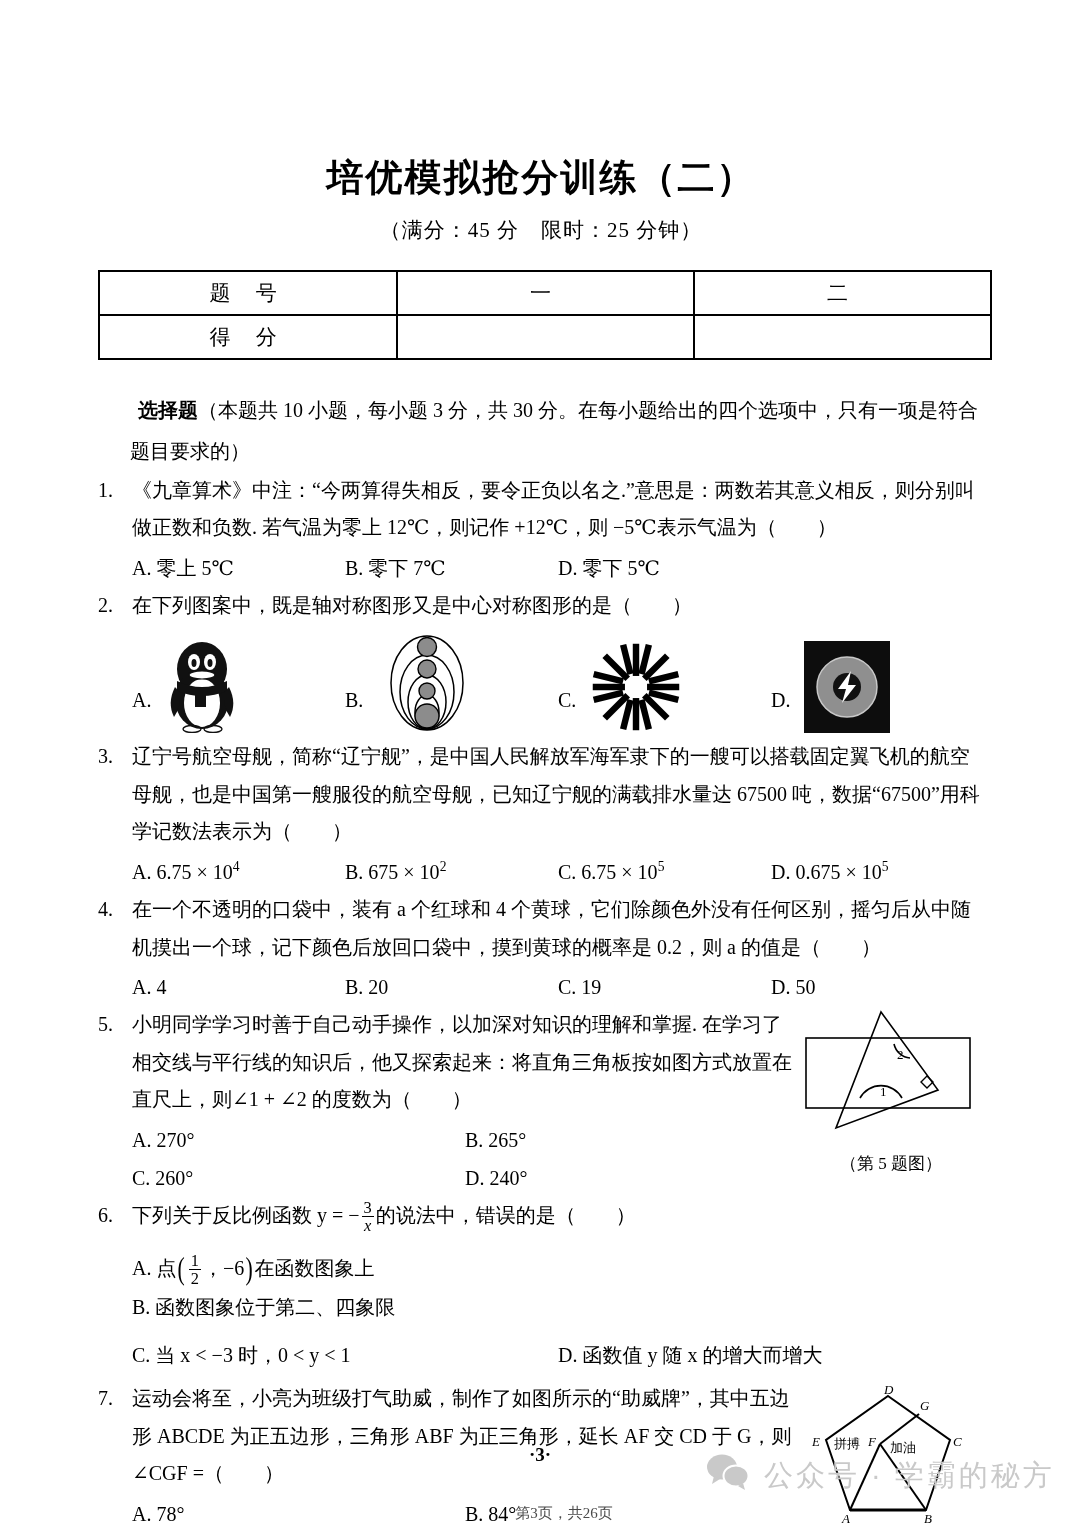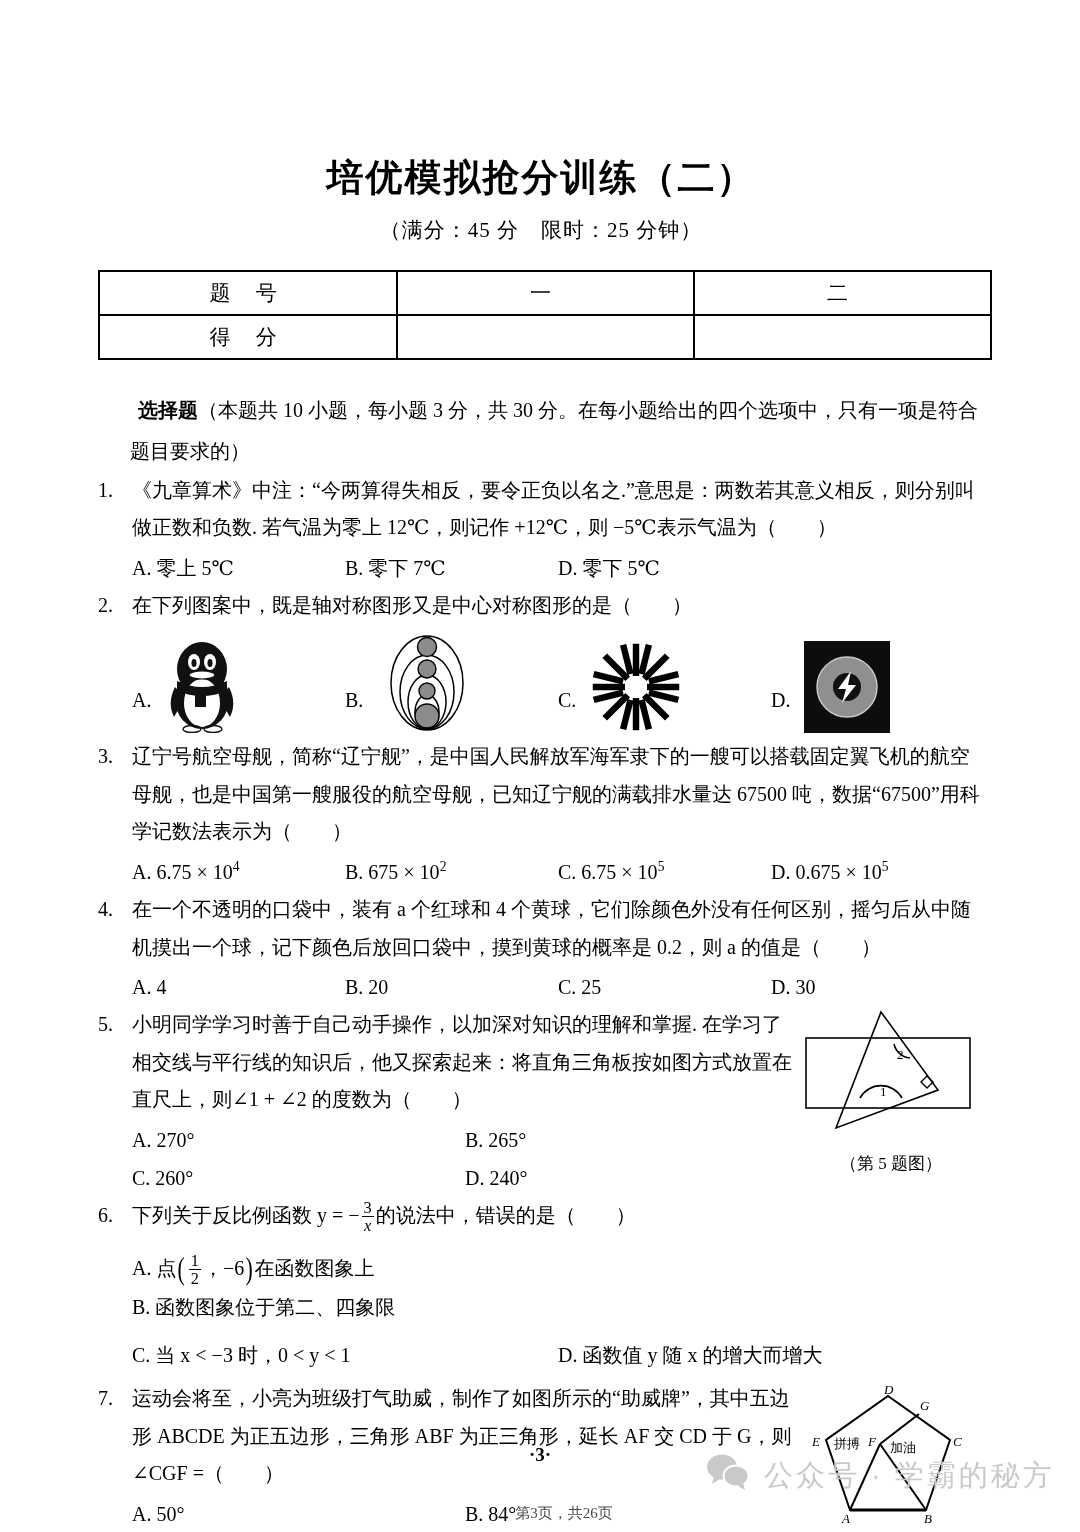--- a/index.html
+++ b/index.html
@@ -336,22 +336,22 @@
 
     <div class="q">
       <span class="q-num">4.</span>
       <div class="q-body">
           <span class="q-text">在一个不透明的口袋中，装有 a 个红球和 4 个黄球，它们除颜色外没有任何区别，摇匀后从中随机摸出一个球，记下颜色后放回口袋中，摸到黄球的概率是 0.2，则 a 的值是（　　）</span>
         </div>
     </div>
     <div class="opts-row opts-4">
       <div class="opt"><span>A.</span>&nbsp;<span>4</span></div>
       <div class="opt"><span>B.</span>&nbsp;<span>20</span></div>
-      <div class="opt"><span>C.</span>&nbsp;<span>25</span></div>
-      <div class="opt"><span>D.</span>&nbsp;<span>30</span></div>
+      <div class="opt"><span>C.</span>&nbsp;<span>19</span></div>
+      <div class="opt"><span>D.</span>&nbsp;<span>50</span></div>
     </div>
 
     <div class="q-with-fig">
       <div class="q-left">
         <div class="q">
           <span class="q-num">5.</span>
           <div class="q-body">
               <span class="q-text">小明同学学习时善于自己动手操作，以加深对知识的理解和掌握. 在学习了相交线与平行线的知识后，他又探索起来：将直角三角板按如图方式放置在直尺上，则∠1 + ∠2 的度数为（　　）</span>
             </div>
         </div>
@@ -397,21 +397,21 @@
 
     <div class="q-with-fig" style="margin-top:6px;">
       <div class="q-left">
         <div class="q">
           <span class="q-num">7.</span>
           <div class="q-body">
               <span class="q-text">运动会将至，小亮为班级打气助威，制作了如图所示的“助威牌”，其中五边形 ABCDE 为正五边形，三角形 ABF 为正三角形，延长 AF 交 CD 于 G，则∠CGF =（　　）</span>
             </div>
         </div>
         <div class="opts-row opts-2">
-          <div class="opt"><span>A.</span>&nbsp;<span>50°</span></div>
+          <div class="opt"><span>A.</span>&nbsp;<span>78°</span></div>
           <div class="opt"><span>B.</span>&nbsp;<span>84°</span></div>
         </div>
         <div class="opts-row opts-2">
           <div class="opt"><span>C.</span>&nbsp;<span>88°</span></div>
           <div class="opt"><span>D.</span>&nbsp;<span>82°</span></div>
         </div>
       </div>
       <div class="q-fig">
         <svg width="180" height="140" viewBox="0 0 180 140">
           <polygon points="90,12 152,56 128,126 52,126 28,56" fill="none" stroke="#000" stroke-width="2"></polygon>

